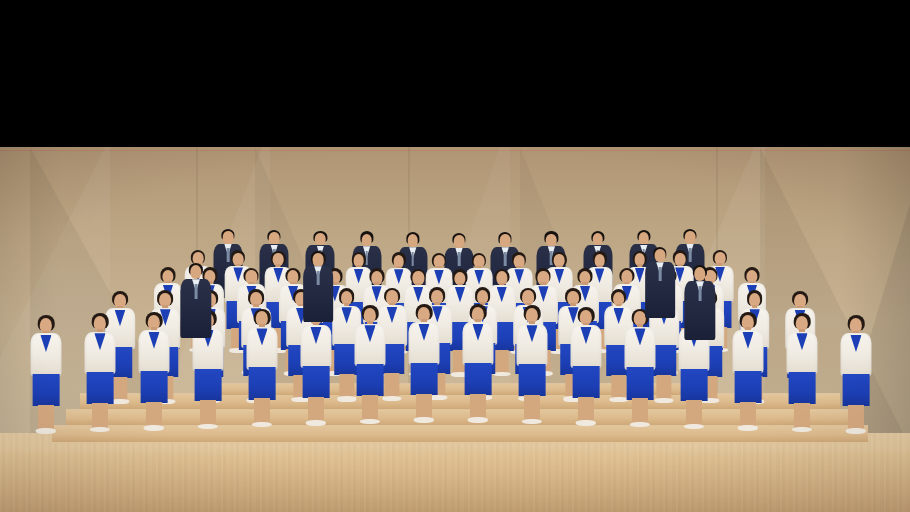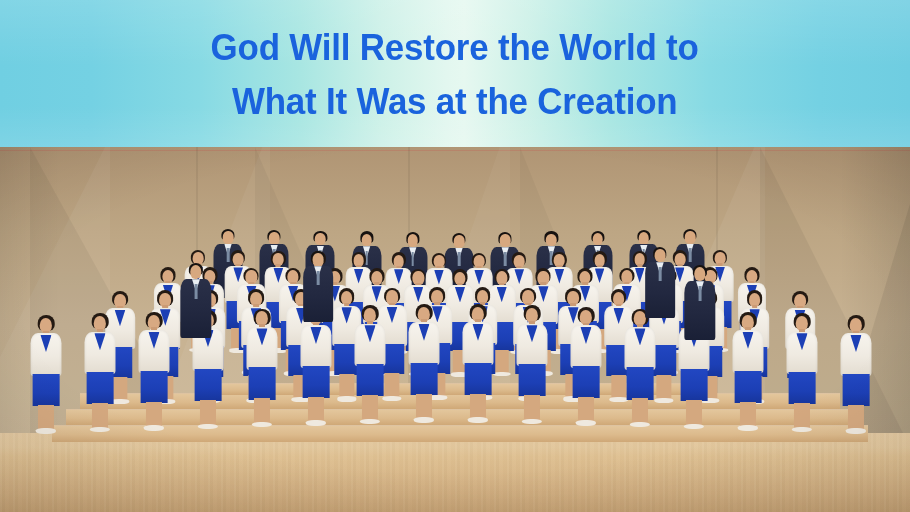--- a/index.html
+++ b/index.html
@@ -189,25 +189,20 @@
     position:absolute; inset:0; pointer-events:none;
     background:radial-gradient(ellipse 85% 80% at 50% 45%,
       rgba(0,0,0,0) 55%, rgba(0,0,0,.13) 100%);
   }
 </style>
 </head>
 <body>
 
 <div class="page">
 
-  <div class="banner">
-    <div class="banner-sheen"></div>
-    <div class="title-line l1">God Will Restore the World to</div>
-    <div class="title-line l2">What It Was at the Creation</div>
-  </div>
 
   <div class="photo">
 
     <div class="wall">
       <div class="seam-line"></div>
       <div class="facet f1"></div>
       <div class="facet f2"></div>
       <div class="facet f3"></div>
       <div class="facet f4"></div>
       <div class="facet f5"></div>

